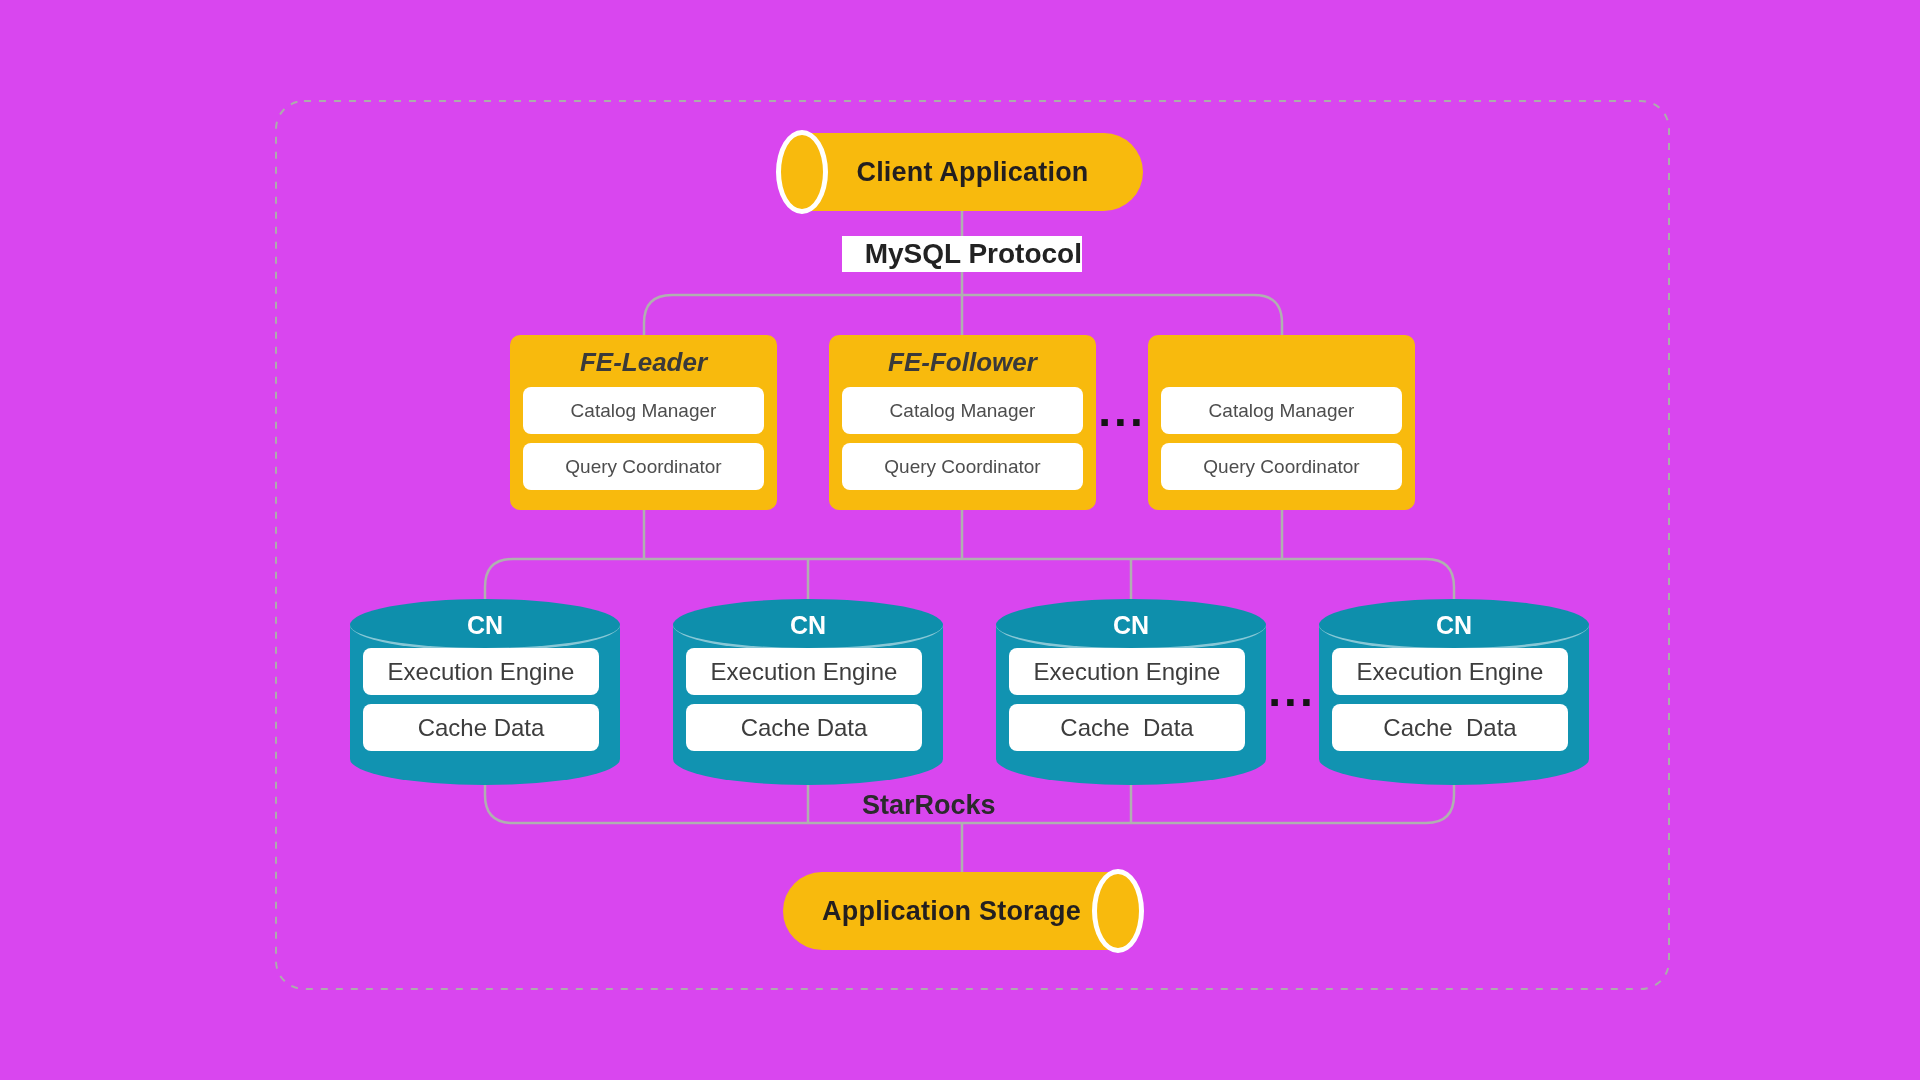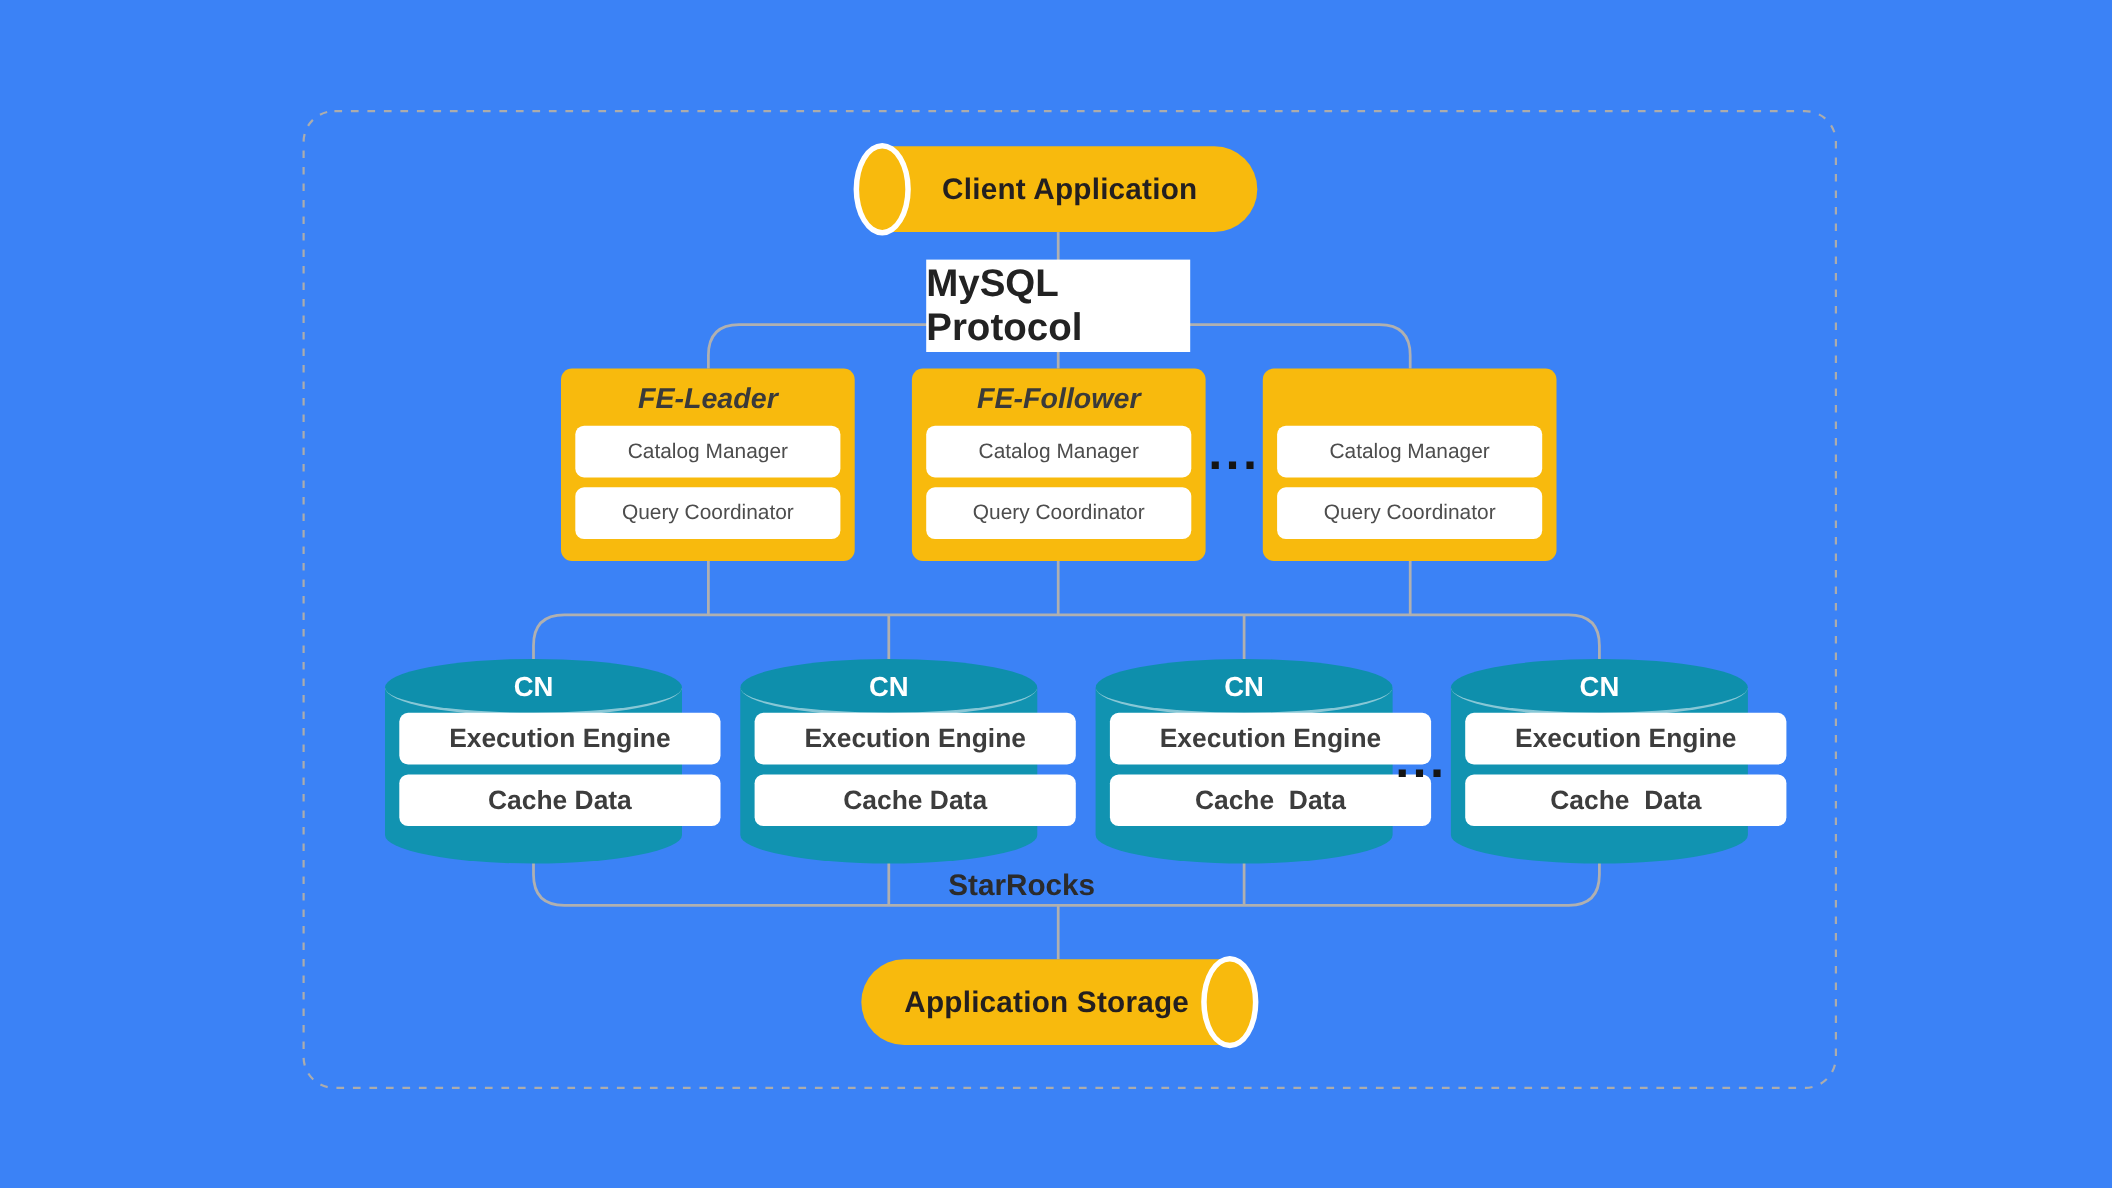--- a/index.html
+++ b/index.html
@@ -1,31 +1,31 @@
 <!DOCTYPE html>
 <html><head>
 <meta charset="utf-8">
 <style>
   html,body{margin:0;padding:0;background:#ffffff;}
-  .stage{position:relative;width:1920px;height:1080px;background:#3b82f6;overflow:hidden;
+  .stage{position:relative;width:1920px;height:1080px;background:#d946ef;overflow:hidden;
          font-family:"Liberation Sans",sans-serif;}
   svg.lines{position:absolute;left:0;top:0;z-index:1;}
 
   
   .pill-body{position:absolute;height:78px;background:#F8BA0D;z-index:2;
              display:flex;align-items:center;justify-content:center;}
   .pill-body.cap-right{border-radius:0 39px 39px 0;}
   .pill-body.cap-left{border-radius:39px 0 0 39px;}
   .pill-ellipse{position:absolute;width:52px;height:84px;background:#F8BA0D;
                 border:5px solid #ffffff;border-radius:50%;box-sizing:border-box;z-index:3;}
   .pill-label{font-size:27px;font-weight:700;color:#231F20;letter-spacing:.2px;}
 
   
-  .flow-label{position:absolute;z-index:4;background:#ffffff;text-align:left;
-              font-size:35px;font-weight:700;color:#222222;padding:2px 0;}
+  .flow-label{position:absolute;z-index:4;background:#ffffff;text-align:right;
+              font-size:28px;font-weight:700;color:#222222;padding:2px 0;}
   .group-label{position:absolute;z-index:4;
                font-size:27px;font-weight:700;color:#2B2B2B;}
 
   
   .fe-box{position:absolute;width:267px;height:175px;background:#F8BA0D;
           border-radius:10px;z-index:2;}
   .fe-title{position:absolute;top:0;left:0;width:100%;height:50px;line-height:54px;
             text-align:center;font-size:26px;font-weight:700;color:#3A3A3A;font-style:italic;}
   .fe-comp{position:absolute;left:13px;width:241px;height:47px;background:#ffffff;
            border-radius:8px;text-align:center;line-height:47px;font-size:19px;
@@ -35,23 +35,23 @@
 
   
   .cn{position:absolute;width:270px;height:186px;z-index:2;}
   .cn-body{position:absolute;left:0;top:26px;width:100%;height:160px;background:#1193B1;
            border-radius:0 0 50% 50% / 0 0 26px 26px;}
   .cn-topcap{position:absolute;left:0;top:0;width:100%;height:52px;background:#0E8FAC;
              border-radius:50%;border-bottom:3px solid rgba(255,255,255,0.5);
              box-sizing:border-box;}
   .cn-title{position:absolute;top:6px;left:0;width:100%;height:40px;line-height:40px;
             text-align:center;font-size:25px;font-weight:700;color:#ffffff;z-index:3;}
-  .cn-comp{position:absolute;left:13px;width:292px;height:47px;background:#ffffff;
+  .cn-comp{position:absolute;left:13px;width:236px;height:47px;background:#ffffff;
            border-radius:8px;text-align:center;line-height:47px;font-size:24px;
-           color:#3D3D3D;white-space:pre;z-index:3;font-weight:bold;}
+           color:#3D3D3D;white-space:pre;z-index:3;}
   .cn-comp.c0{top:49px;}
   .cn-comp.c1{top:105px;}
 
   
   .dots{position:absolute;width:68px;height:52px;display:flex;align-items:flex-end;
         justify-content:center;font-size:46px;font-weight:800;letter-spacing:3px;
         color:#141414;z-index:2;line-height:40px;}
 </style>
 </head>
 <body>

